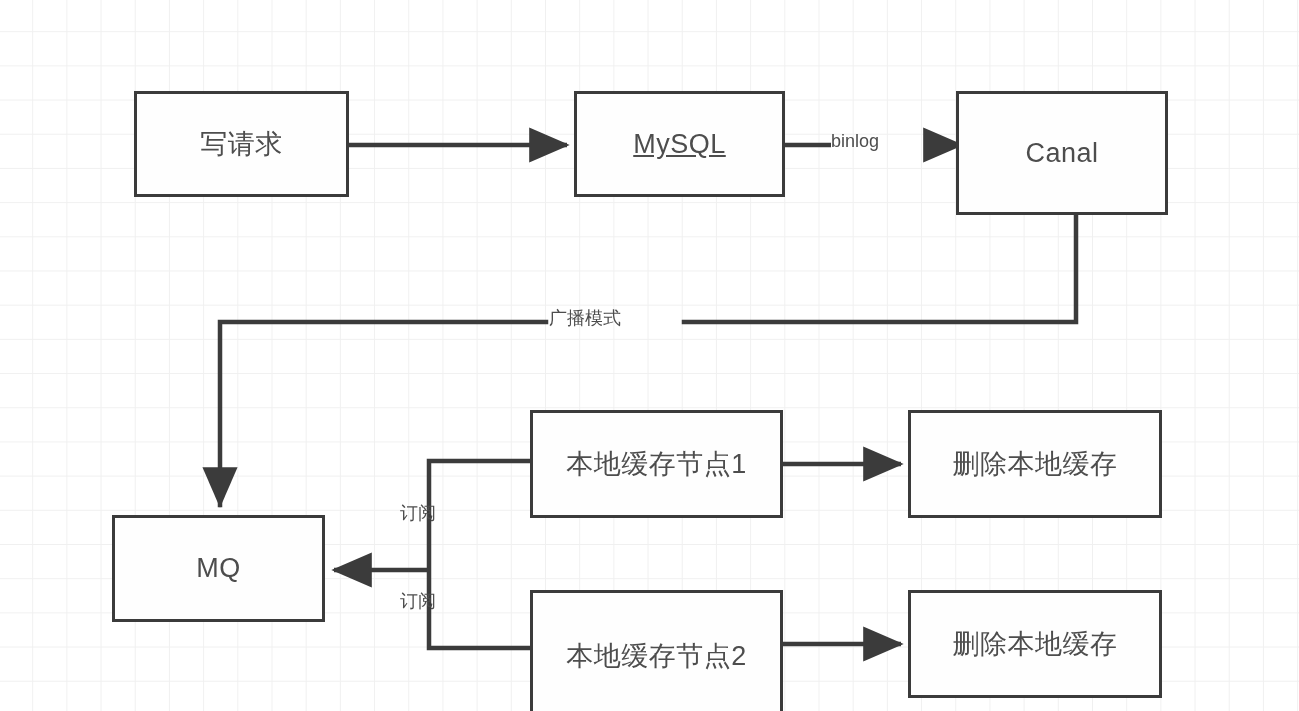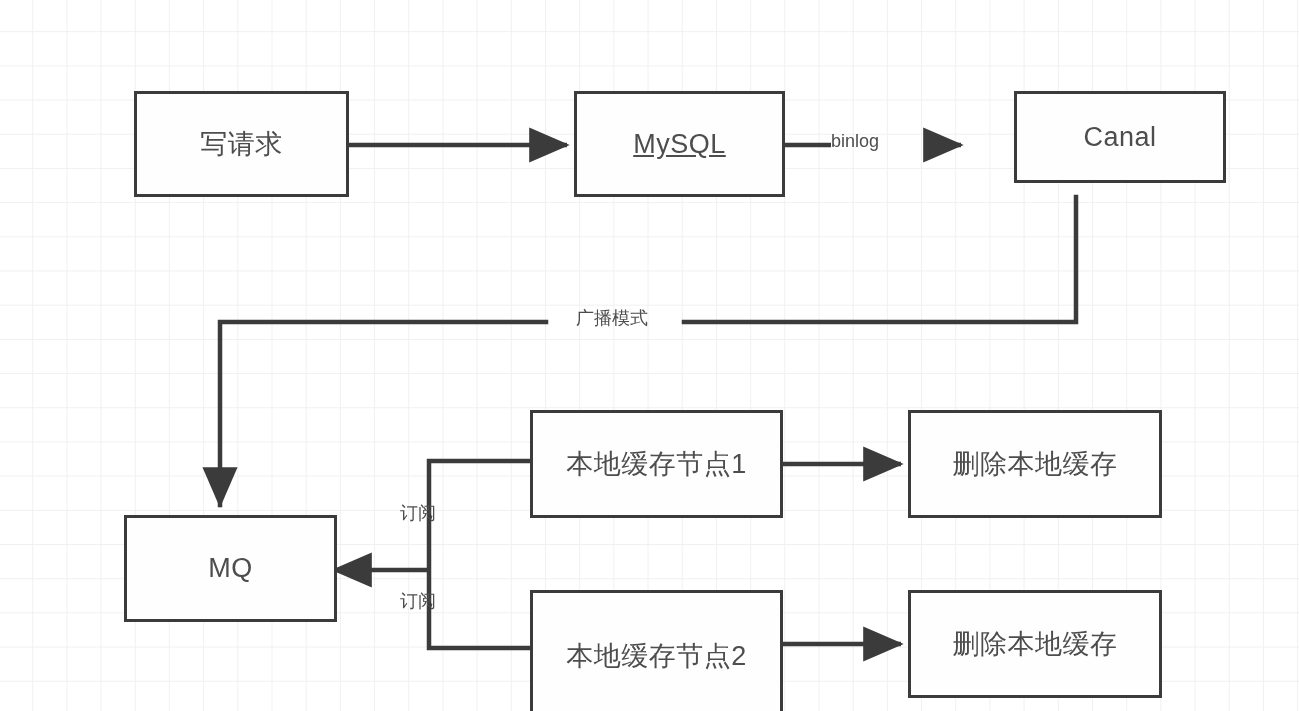--- a/index.html
+++ b/index.html
@@ -99,25 +99,25 @@
   </svg>
 
   <div class="node-box" style="left:134px; top:91px; width:215px; height:106px;align-items:center;">
     <span class="node-label">写请求</span>
   </div>
 
   <div class="node-box" style="left:574px; top:91px; width:211px; height:106px;text-decoration:underline;">
     <span class="node-label">MySQL</span>
   </div>
 
-  <div class="node-box" style="left:1014px; top:91px; width:212px; height:92px;">
+  <div class="node-box" style="left:956px; top:91px; width:212px; height:124px;">
     <span class="node-label">Canal</span>
   </div>
 
-  <div class="node-box" style="left:112px; top:515px; width:213px; height:107px;margin-left:12px;">
+  <div class="node-box" style="left:112px; top:515px; width:213px; height:107px;">
     <span class="node-label">MQ</span>
   </div>
 
   <div class="node-box" style="left:530px; top:410px; width:253px; height:108px;">
     <span class="node-label">本地缓存节点1</span>
   </div>
 
   <div class="node-box" style="left:530px; top:590px; width:253px; height:132px;">
     <span class="node-label">本地缓存节点2</span>
   </div>
@@ -125,19 +125,19 @@
   <div class="node-box" style="left:908px; top:410px; width:254px; height:108px;">
     <span class="node-label">删除本地缓存</span>
   </div>
 
   <div class="node-box" style="left:908px; top:590px; width:254px; height:108px;">
     <span class="node-label">删除本地缓存</span>
   </div>
 
   <div class="edge-label" style="left:831px; top:132px;">binlog</div>
 
-  <div class="edge-label on-line" style="left:549px; top:309px;margin-left:27px;">广播模式</div>
+  <div class="edge-label on-line" style="left:549px; top:309px;">广播模式</div>
 
   <div class="edge-label" style="left:400px; top:504px;">订阅</div>
 
   <div class="edge-label" style="left:400px; top:592px;">订阅</div>
 
 </div>
 
 </body></html>

